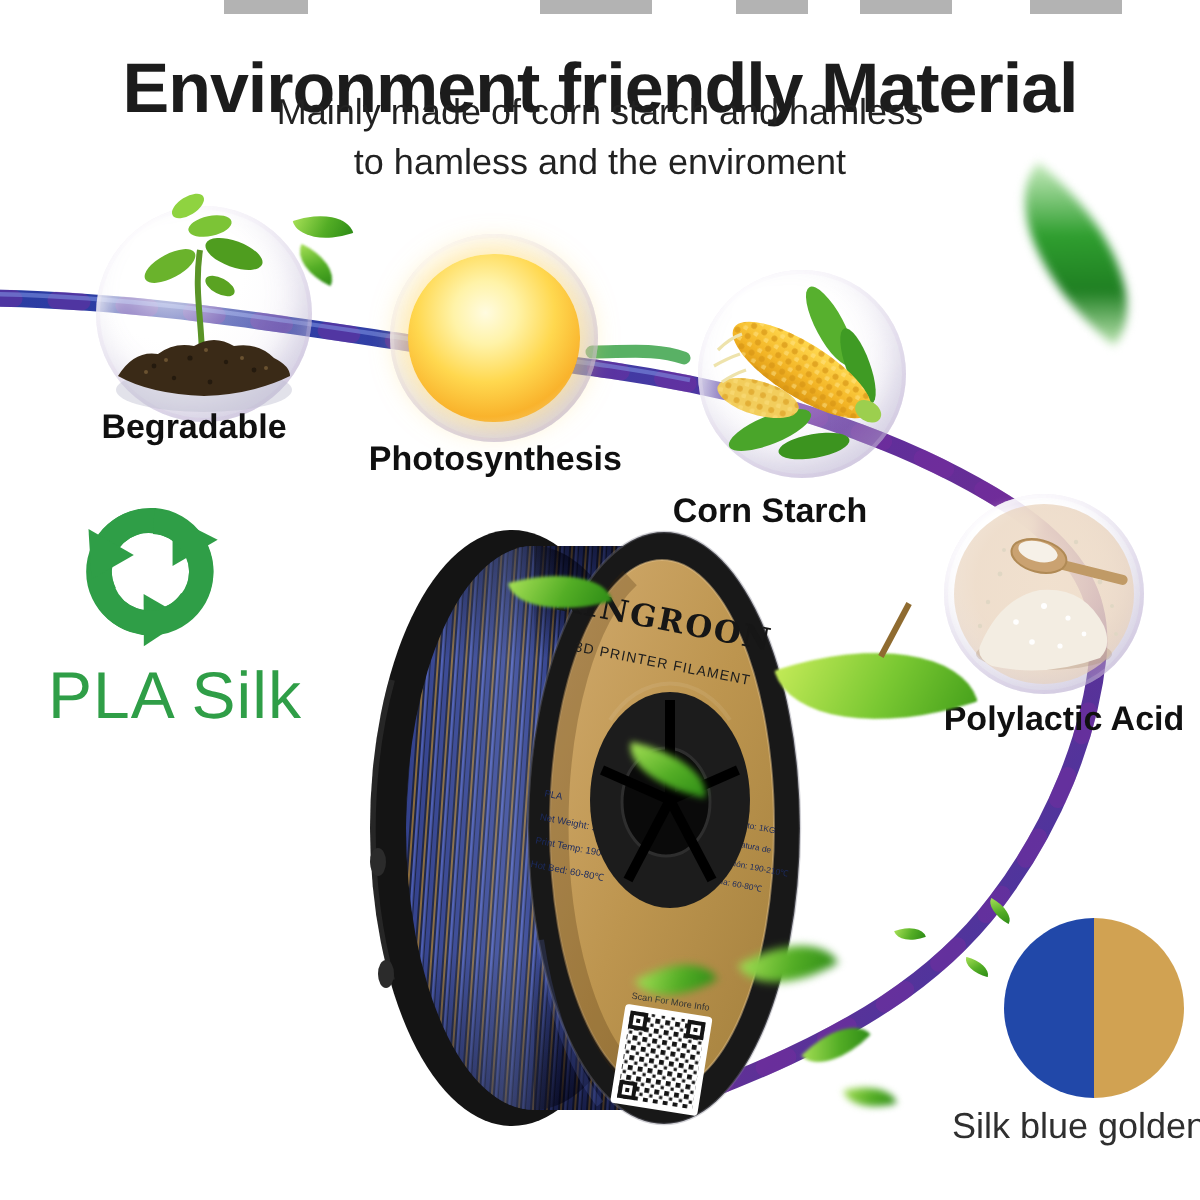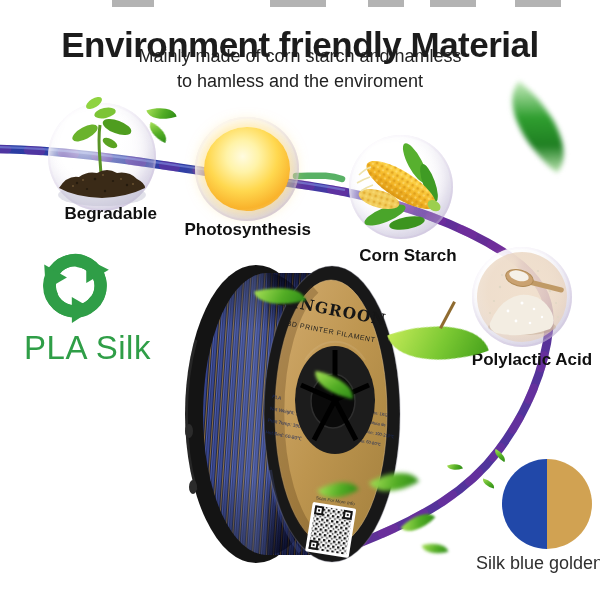--- a/index.html
+++ b/index.html
@@ -264,23 +264,23 @@
           <circle cx="78" cy="44" r="1.2"></circle>
         <circle cx="84" cy="56" r="1"></circle>
           <circle cx="30" cy="28" r="1"></circle>
           <circle cx="66" cy="24" r="1.1"></circle>
         <circle cx="18" cy="66" r="1.1"></circle>
           <circle cx="86" cy="70" r="1"></circle>
       </g>
     </svg>
   </div>
 
-  <div class="feature-label z4" style="left:37px;top:204px;width:120px;text-align:right;">Begradable</div>
+  <div class="feature-label z4" style="left:37px;top:204px;width:120px;">Begradable</div>
   <div class="feature-label z4" style="left:171px;top:220px;width:140px;text-align:right;">Photosynthesis</div>
-  <div class="feature-label z4" style="left:348px;top:246px;width:120px;">Corn Starch</div>
+  <div class="feature-label z4" style="left:325px;top:246px;width:120px;">Corn Starch</div>
   <div class="feature-label z4" style="left:462px;top:350px;width:140px;">Polylactic Acid</div>
 
   <svg class="z3" style="position:absolute;left:28px;top:236px;" width="94" height="94" viewBox="0 0 100 100">
     <g fill="#2f9e47" stroke="#2f9e47">
       <g>
         <path d="M 72 68 A 27 27 0 1 1 72 38" fill="none" stroke-width="13"></path>
         <polygon points="62,24 86,36 62,50" stroke="none"></polygon>
       </g>
       <g transform="rotate(120 50 53)">
         <path d="M 72 68 A 27 27 0 1 1 72 38" fill="none" stroke-width="13"></path>

